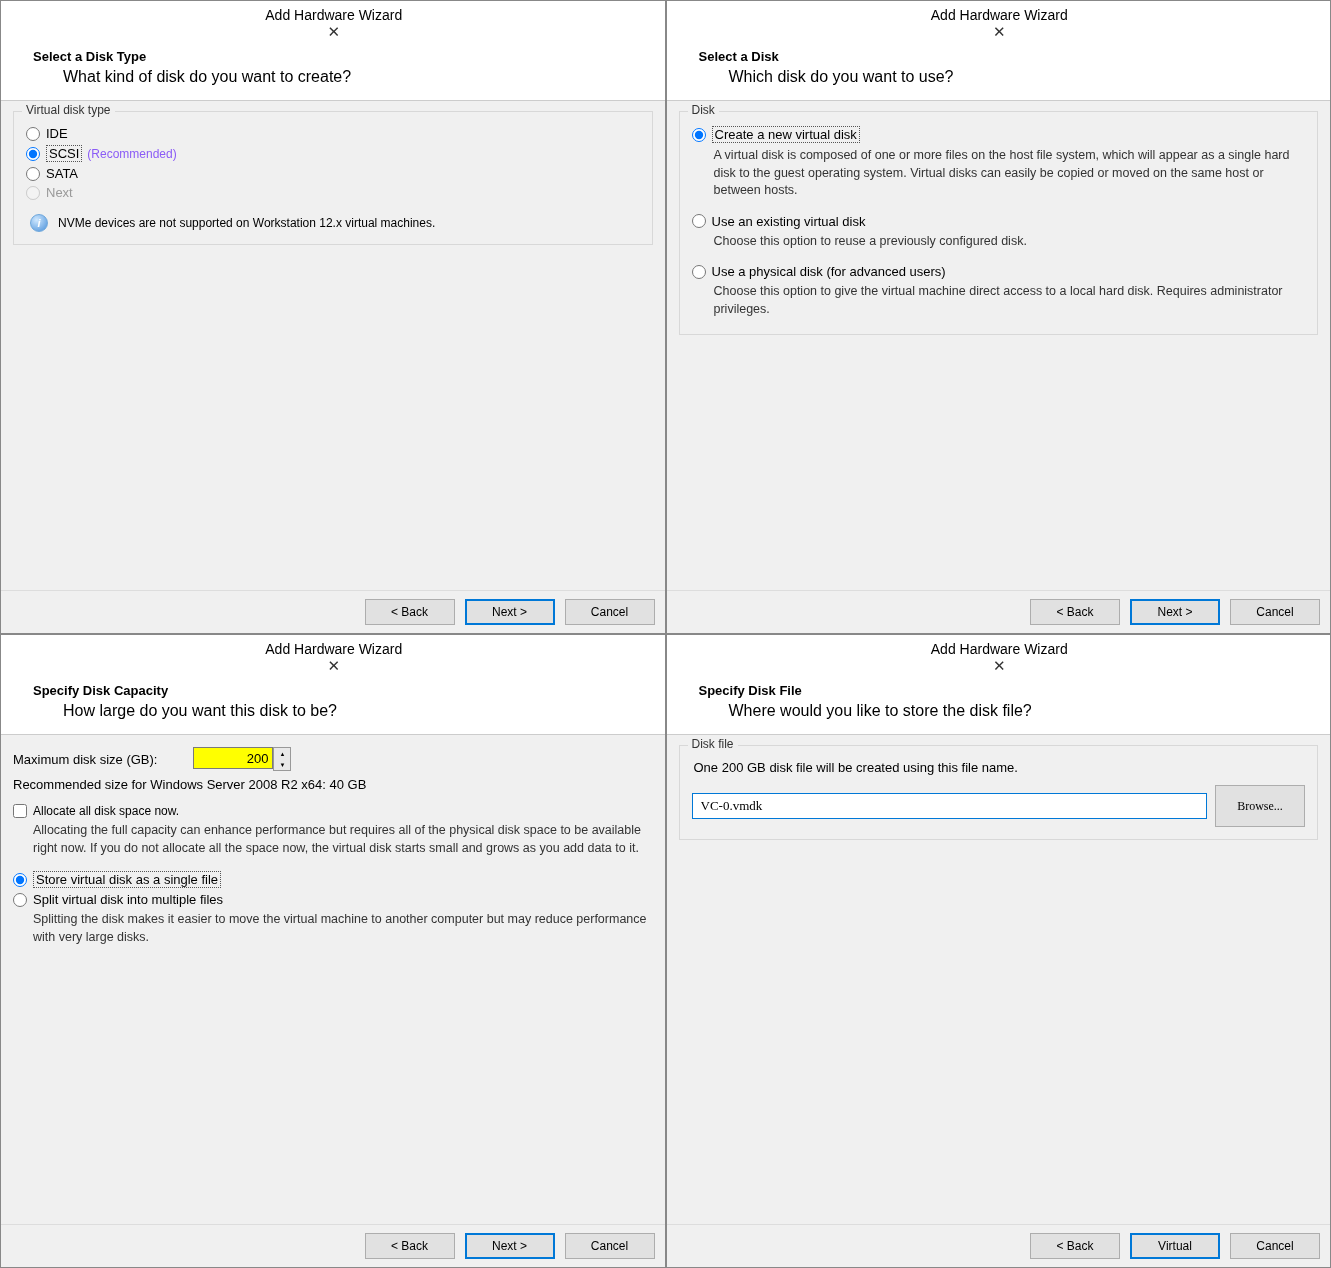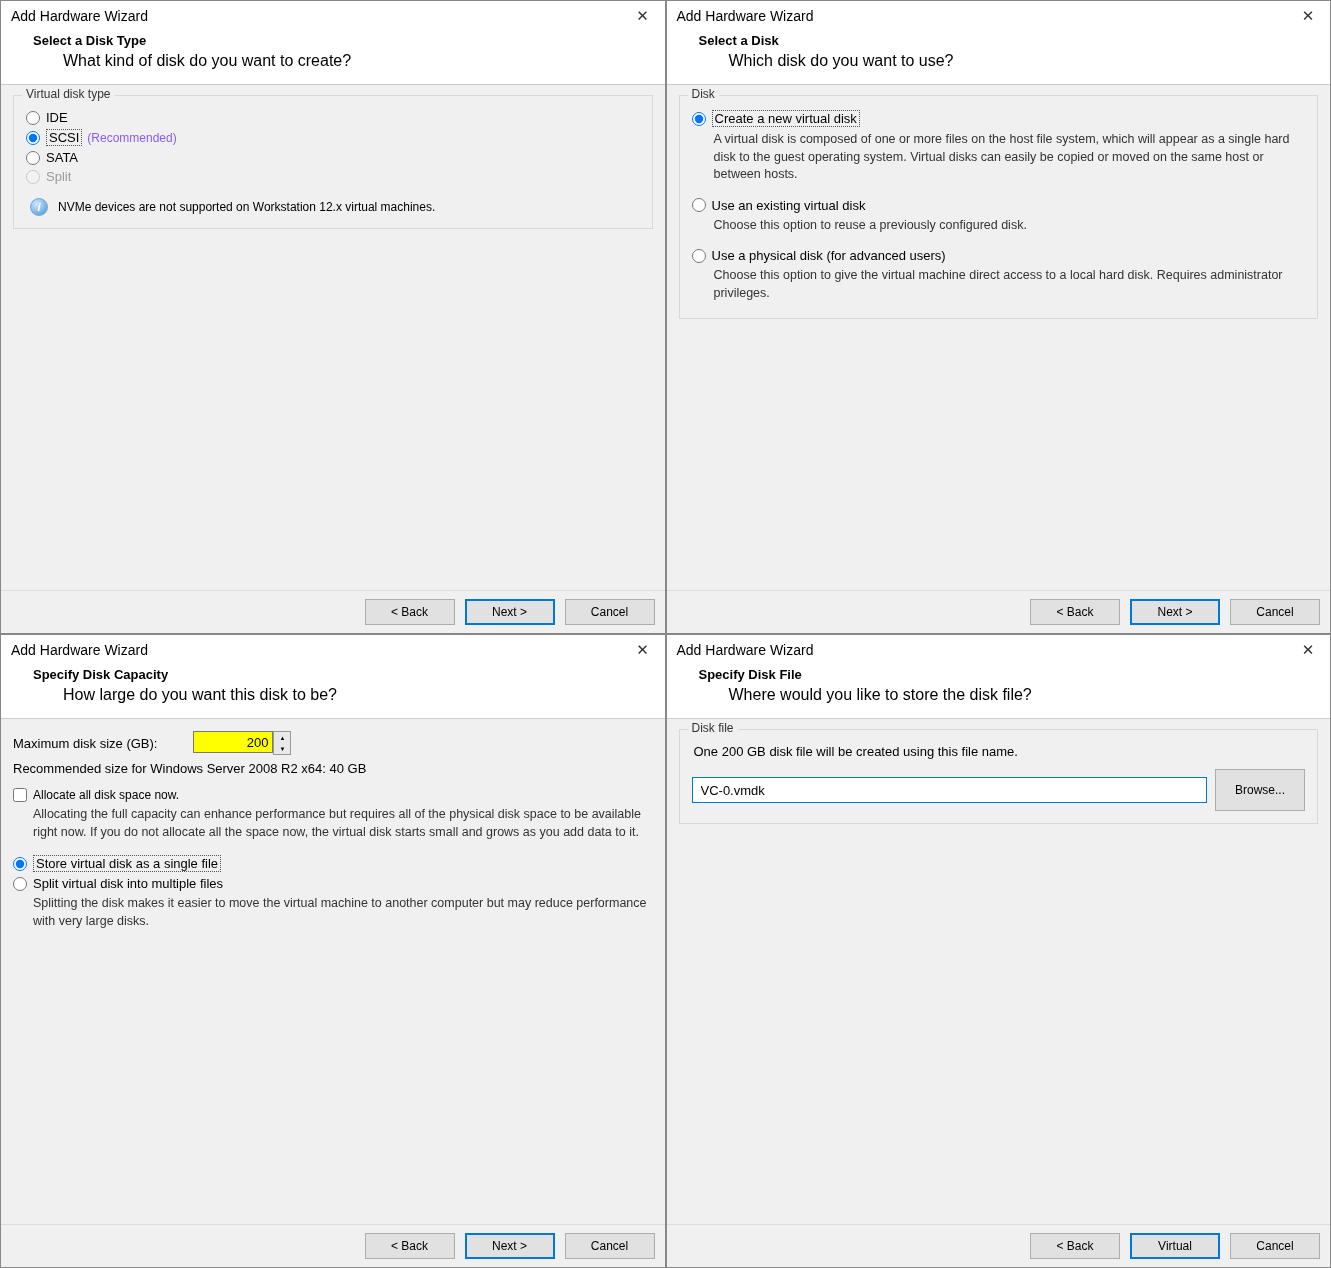--- a/index.html
+++ b/index.html
@@ -19,20 +19,21 @@
   flex-direction: column;
   background: #fff;
 }
 .titlebar {
   display: flex;
   align-items: center;
   justify-content: space-between;
   padding: 6px 8px 4px 10px;
   font-size: 14px;
   background: #fff;
+  flex-direction: column;
 }
 .close { width: 28px; text-align: center; font-size: 15px; color: #333; cursor: default; }
 .header {
   padding: 4px 10px 14px 32px;
   background: #fff;
 }
 .header .h-title { font-weight: bold; font-size: 13px; margin-bottom: 4px; }
 .header .h-sub { font-size: 16px; margin-left: 30px; }
 .body {
   flex: 1;
@@ -118,21 +119,21 @@
 .browse-btn {
   margin-left: 8px;
   min-width: 90px;
   height: 42px;
   border: 1px solid #adadad;
   background: #e1e1e1;
   font-size: 12px;
   font-family: inherit;
 }
 .rec-text { font-size: 13px; margin-bottom: 10px; }
-.file-row { display: flex; align-items: center; margin-top: 10px; }
+.file-row { display: flex; align-items: center; margin-top: 10px; font-family: Liberation Serif, serif; }
 .plain-body { flex: 1; background: #f0f0f0; border-top: 1px solid #ccc; padding: 12px 12px; }
 </style>
 </head>
 <body>
 
 <div class="dialog">
   <div class="titlebar">
     <span>Add Hardware Wizard</span>
     <span class="close">✕</span>
   </div>
@@ -151,21 +152,21 @@
         <input type="radio" name="dtype" checked="" style="">
         <label class="dashed">SCSI</label>
         <span class="rec">(Recommended)</span>
       </div>
       <div class="radio-row">
         <input type="radio" name="dtype" style="">
         <label>SATA</label>
       </div>
       <div class="radio-row disabled">
         <input type="radio" name="dtype" disabled="" style="">
-        <label>Split</label>
+        <label>Next</label>
       </div>
       <div class="info-row">
         <div class="info-icon">i</div>
         <span>NVMe devices are not supported on Workstation 12.x virtual machines.</span>
       </div>
     </div>
   </div>
   <div class="footer">
     <button class="btn">&lt; Back</button>
     <button class="btn primary">Next &gt;</button>

